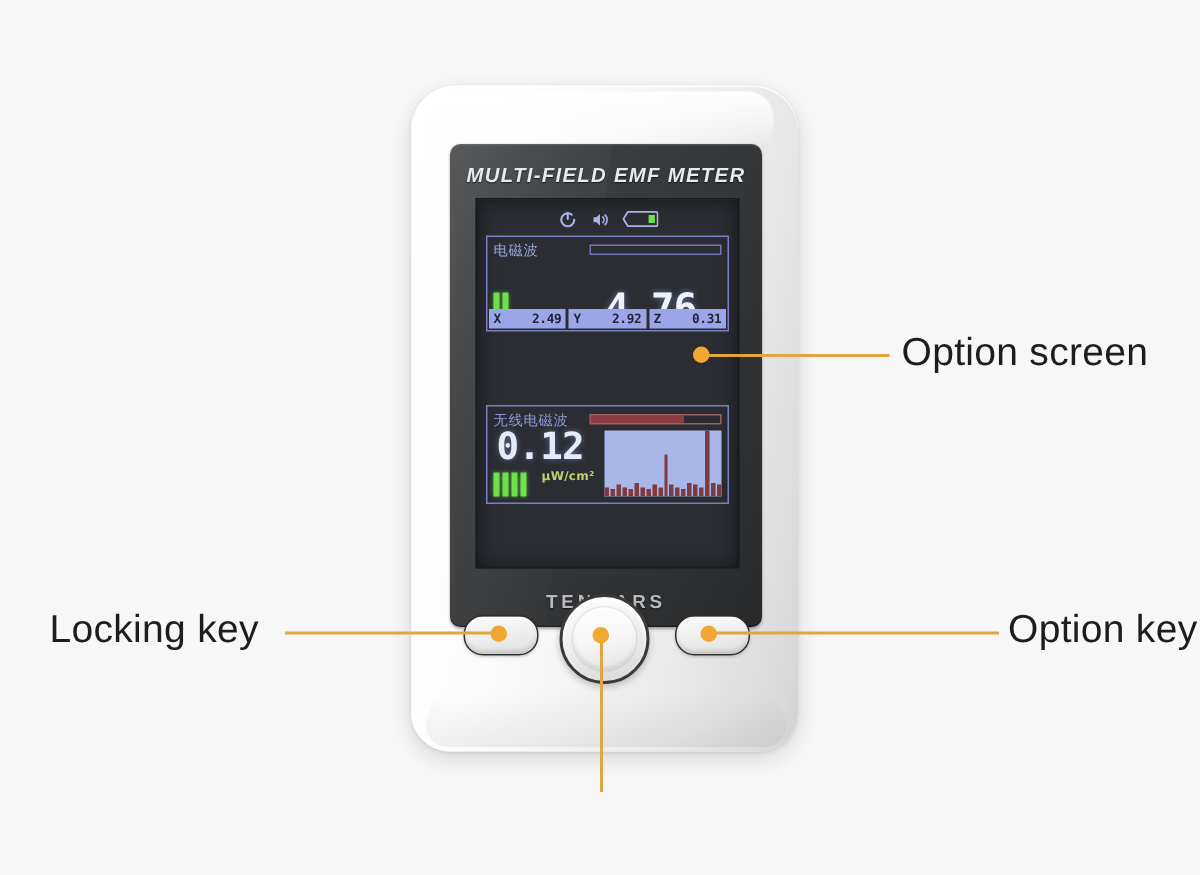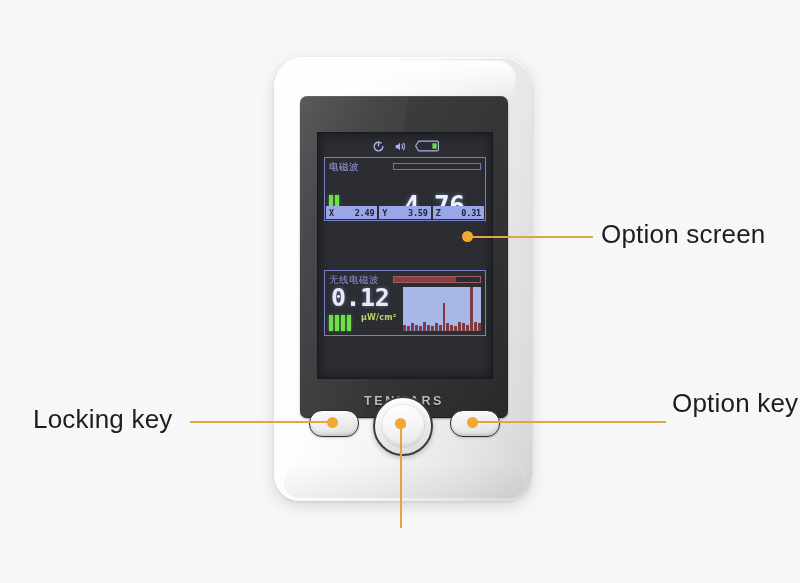--- a/index.html
+++ b/index.html
@@ -420,20 +420,21 @@
 
 <div id="stage">
 
   <div class="device">
     <div class="device-edge-hi"></div>
     <div class="device-edge-lo"></div>
 
     <div class="faceplate">
       <div class="faceplate-sheen"></div>
 
+      <div class="model-title">MULTI-FIELD EMF METER</div>
 
       <div class="lcd">
 
         <div class="lcd-status">
           <svg class="st-icon" width="13" height="13" viewBox="0 0 24 24">
             <path d="M20 12a8 8 0 1 1-3.1-6.3" fill="none" stroke="#aab2e8" stroke-width="2.6" stroke-linecap="round"></path>
             <path d="M12 3.5v7.5" fill="none" stroke="#aab2e8" stroke-width="2.6" stroke-linecap="round"></path>
           </svg>
 
           <svg class="st-icon" width="14" height="13" viewBox="0 0 24 24">
@@ -462,21 +463,21 @@
             <span class="unit">mG</span>
           </div>
 
           <div class="xyz-strip">
             <div class="xyz-cell">
               <span>X</span>
               <span>2.49</span>
             </div>
             <div class="xyz-cell">
               <span>Y</span>
-              <span>3.59</span>
+              <span>2.92</span>
             </div>
             <div class="xyz-cell">
               <span>Z</span>
               <span>0.31</span>
             </div>
           </div>
         </div>
 
 
         <div class="panel panel-rf">
@@ -538,18 +539,18 @@
   <div class="ann-line h" style="left:467px; top:236px; width:126px;"></div>
   <div class="ann-dot" style="left:462px; top:231px;"></div>
   <div class="ann-label" style="left:601px; top:219px;">Option screen</div>
 
   <div class="ann-line h" style="left:190px; top:421px; width:138px;"></div>
   <div class="ann-dot" style="left:327px; top:417px;"></div>
   <div class="ann-label" style="left:33px; top:404px;">Locking key</div>
 
   <div class="ann-line h" style="left:472px; top:421px; width:194px;"></div>
   <div class="ann-dot" style="left:467px; top:417px;"></div>
-  <div class="ann-label" style="left:672px; top:388px;">Option key</div>
+  <div class="ann-label" style="left:672px; top:404px;">Option key</div>
 
   <div class="ann-line v" style="left:400px; top:424px; height:104px;"></div>
   <div class="ann-dot" style="left:395px; top:418px;"></div>
 
 </div>
 
 </body></html>

